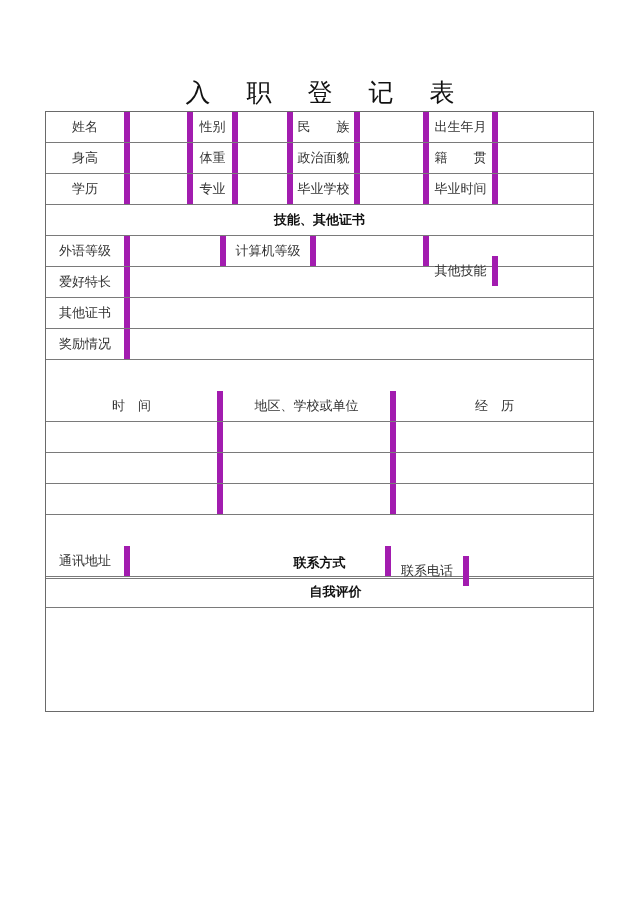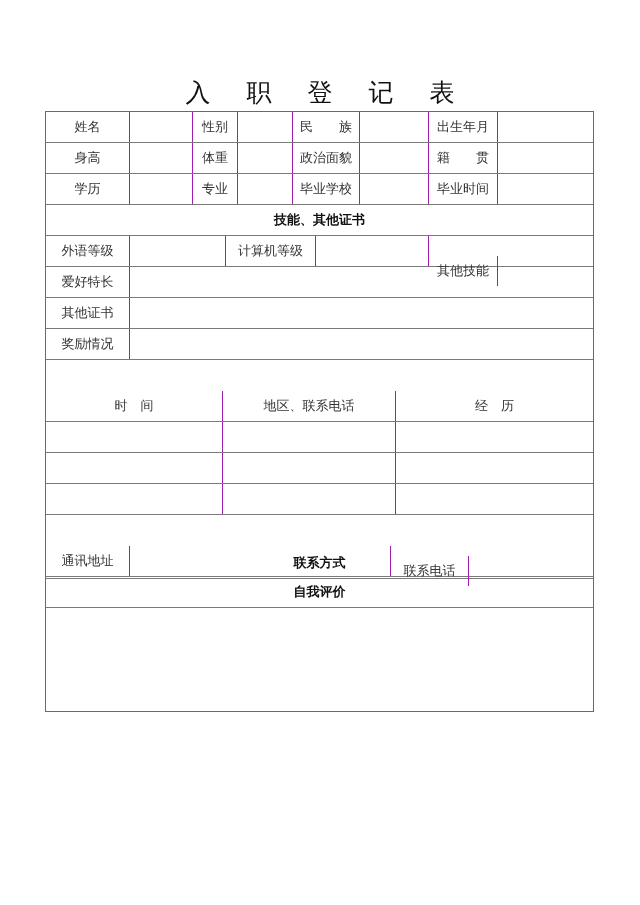--- a/index.html
+++ b/index.html
@@ -5,21 +5,21 @@
   html, body { margin:0; padding:0; background:#ffffff; }
   body { width:640px; height:905px; position:relative; overflow:hidden;
          font-family: "DejaVu Serif", "Liberation Serif", serif; color:#222; }
   .title { position:absolute; left:0; width:640px; top:76px; text-align:center;
            font-size:25px; letter-spacing:14px; text-indent:14px; color:#111;
            font-family: "DejaVu Serif", "Liberation Serif", serif; line-height:34px; }
   .form { position:absolute; left:45px; top:111px; width:549px; height:601px;
           border:1px solid #6a6a6a; box-sizing:border-box; }
   .row { position:absolute; left:0; width:547px; border-bottom:1px solid #7a7a7a; box-sizing:border-box; }
   .cell { position:absolute; top:0; height:100%; box-sizing:border-box;
-          border-right:1px solid #a21caf; display:flex; align-items:center; justify-content:center;
+          border-right:6px solid #a21caf; display:flex; align-items:center; justify-content:center;
           font-size:13px; color:#333; }
   .cell.last { border-right:none; }
   .section { font-weight:bold; color:#111; font-size:13px; }
 </style>
 </head>
 <body>
 
 <div class="title">入 职 登 记 表</div>
 
 <div class="form">
@@ -81,21 +81,21 @@
   </div>
 
   <div class="row" style="top:217px;height:31px;">
     <div class="cell" style="left:0;width:84px;">奖励情况</div>
     <div class="cell last" style="left:84px;width:463px;"></div>
   </div>
 
 
   <div class="row" style="top:279px;height:31px;">
     <div class="cell" style="left:0;width:177px;">时　间</div>
-    <div class="cell" style="left:177px;width:173px;">地区、联系电话</div>
+    <div class="cell" style="left:177px;width:173px;">地区、学校或单位</div>
     <div class="cell last" style="left:350px;width:197px;">经　历</div>
   </div>
 
   <div class="row" style="top:310px;height:31px;">
     <div class="cell" style="left:0;width:177px;"></div>
     <div class="cell" style="left:177px;width:173px;"></div>
     <div class="cell last" style="left:350px;width:197px;"></div>
   </div>
   <div class="row" style="top:341px;height:31px;">
     <div class="cell" style="left:0;width:177px;"></div>
@@ -113,20 +113,20 @@
   </div>
 
   <div class="row" style="top:434px;height:31px;">
     <div class="cell" style="left:0;width:84px;">通讯地址</div>
     <div class="cell" style="left:84px;width:261px;"></div>
     <div class="cell" style="left:345px;width:78px;margin-top:10px;">联系电话</div>
     <div class="cell last" style="left:423px;width:124px;"></div>
   </div>
 
   <div class="row" style="top:465px;height:31px;">
-    <div class="cell last section" style="left:0;width:547px;">自我评价</div>
+    <div class="cell last section" style="left:16px;width:547px;">自我评价</div>
   </div>
 
   <div class="row" style="top:496px;height:103px;border-bottom:none;">
     <div class="cell last" style="left:0;width:547px;"></div>
   </div>
 
 </div>
 
 </body></html>

